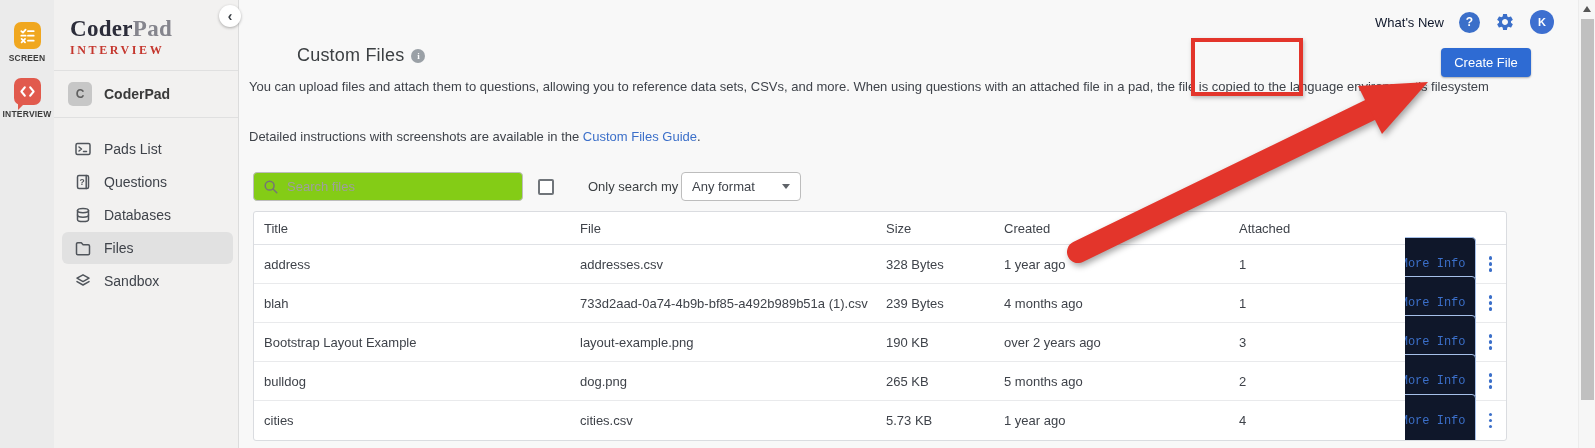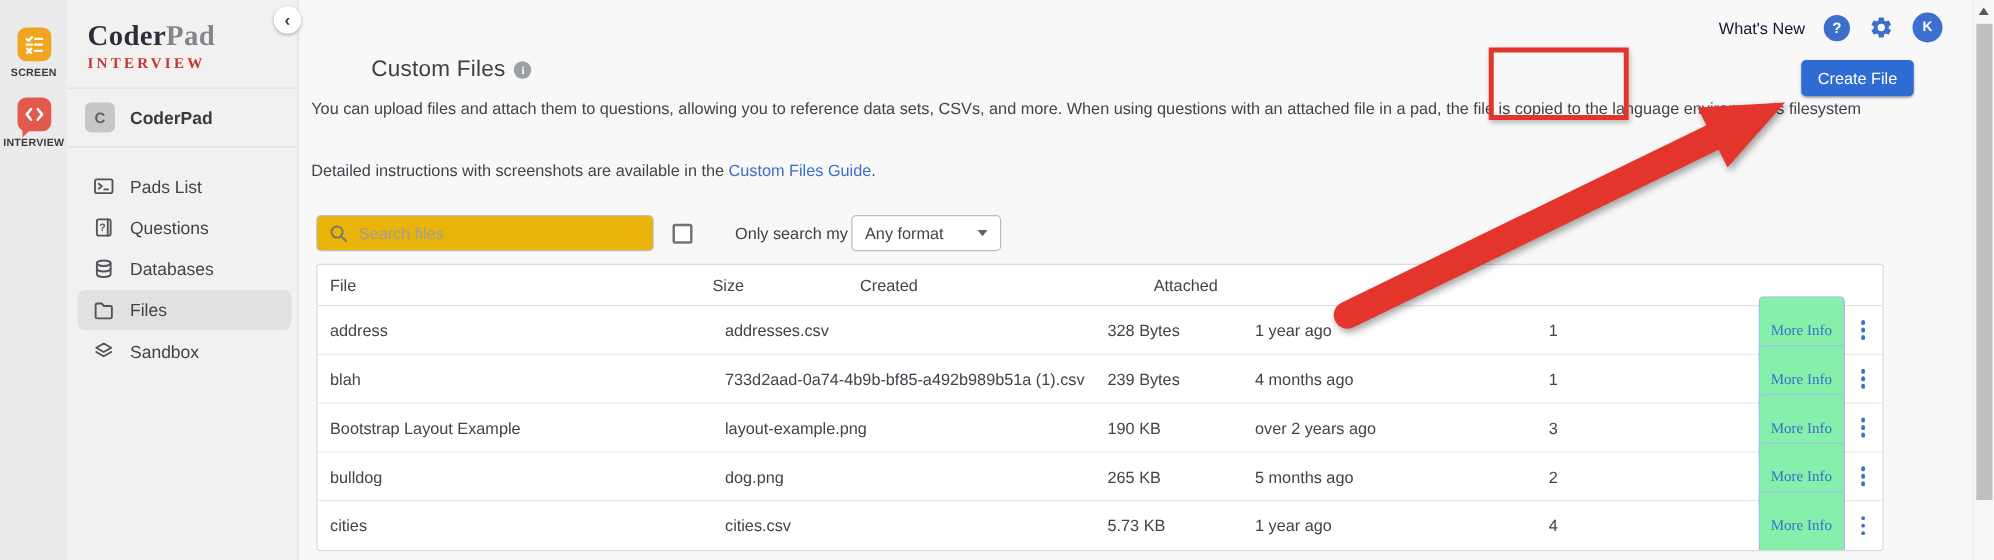--- a/index.html
+++ b/index.html
@@ -46,21 +46,21 @@
   .page-title { font-size:18px; font-weight:500; color:#3c4043; letter-spacing:.2px;margin-left:48px; }
   .info-icon { width:14px; height:14px; border-radius:50%; background:#9aa0a6; color:#fff; font-size:9px; font-weight:700; font-family:"Liberation Serif", serif; display:flex; align-items:center; justify-content:center; margin-left:7px; cursor:pointer; }
 
   .desc { position:absolute; left:10px; top:77px; width:1335px; font-size:13px; line-height:20px; color:#3f434a; }
   .guide { position:absolute; left:10px; top:129px; font-size:13px; color:#3f434a; }
   .link { color:#3b6fc9; cursor:pointer; }
 
   .create-btn { position:absolute; left:1202px; top:48px; width:90px; height:29px; background:#2e6bd3; color:#fff; font-size:13px; font-family:"Liberation Sans", sans-serif; border:none; border-radius:4px; box-shadow:0 1px 2px rgba(0,0,0,.3); cursor:pointer; z-index:20; }
 
   
-  .search-wrap { position:absolute; left:14px; top:172px; width:270px; height:29px; background:#eab308; border:1px solid #bdbdbd; border-radius:4px; display:flex; align-items:center; }
+  .search-wrap { position:absolute; left:14px; top:172px; width:270px; height:29px; background:#84cc16; border:1px solid #bdbdbd; border-radius:4px; display:flex; align-items:center; }
   .search-wrap svg { margin-left:9px; }
   .search-input { border:none; outline:none; background:transparent; flex:1; font-size:13px; color:#3f434a; padding:0 8px; font-family:"Liberation Sans", sans-serif; }
   .search-input::placeholder { color:#9e9e9e; }
   .checkbox-row { position:absolute; left:299px; top:172px; height:29px; display:flex; align-items:center; cursor:pointer;gap:24px; }
   .checkbox { width:16px; height:16px; border:2px solid #70757a; border-radius:2px; background:#fff; }
   .checkbox-label { margin-left:10px; font-size:13px; color:#3c4043; }
   .dropdown { position:absolute; left:442px; top:172px; width:120px; height:29px; background:#fff; border:1px solid #bdbdbd; border-radius:4px; display:flex; align-items:center; justify-content:space-between; padding:0 10px; cursor:pointer; }
   .dropdown-value { font-size:13px; color:#3f434a; }
   .caret { width:0; height:0; border-left:4.5px solid transparent; border-right:4.5px solid transparent; border-top:5px solid #5f6368; }
 
@@ -70,21 +70,21 @@
   .trow { display:flex; height:39px; align-items:center; border-bottom:1px solid #e9eaec; }
   .trow:last-child { border-bottom:none; }
   .table { height:230px; overflow:hidden; }
   .cell { padding-left:10px; font-size:13px; color:#3f434a; white-space:nowrap; overflow:hidden; }
   .c-title { width:316px; }
   .c-file { width:306px; }
   .c-size { width:118px; }
   .c-created { width:235px; }
   .c-attached { width:176px; }
   .c-actions { flex:1; display:flex; align-items:center; justify-content:flex-end; padding-right:12px; gap:11px; }
-  .more-info { background:#86efac; border:1px solid #a5bfe8; border-radius:4px; color:#3b6fc9; font-size:12px; padding:19px 9px; font-family:Liberation Serif, serif; cursor:pointer; }
+  .more-info { background:#0f172a; border:1px solid #a5bfe8; border-radius:4px; color:#3b6fc9; font-size:12px; padding:19px 9px; font-family:Liberation Mono, monospace; cursor:pointer; }
   .kebab { display:flex; flex-direction:column; gap:2.5px; cursor:pointer; padding:2px; }
   .kebab span { width:3.5px; height:3.5px; border-radius:50%; background:#3b6fc9; }
 
   
   .annot-box { position:absolute; left:1191px; top:38px; width:112px; height:58px; border:4px solid #e3352b; z-index:25; box-shadow:1px 2px 4px rgba(0,0,0,.25); }
   .annot-arrow { position:absolute; left:1040px; top:55px; width:400px; height:230px; z-index:24; pointer-events:none; }
 
   
   .scrollbar { position:absolute; right:0; top:0; width:17px; height:448px; background:#f6f6f6; border-left:1px solid #ececec; }
   .scroll-up { position:absolute; top:6px; left:4px; width:0; height:0; border-left:4.5px solid transparent; border-right:4.5px solid transparent; border-bottom:6px solid #565656; }
@@ -220,20 +220,21 @@
       <div class="checkbox"></div>
       <span class="checkbox-label">Only search my files</span>
     </div>
     <div class="dropdown">
       <span class="dropdown-value">Any format</span>
       <span class="caret"></span>
     </div>
 
     <div class="table">
       <div class="thead">
+        <div class="cell c-title">Title</div>
         <div class="cell c-file">File</div>
         <div class="cell c-size">Size</div>
         <div class="cell c-created">Created</div>
         <div class="cell c-attached">Attached</div>
         <div class="cell c-actions"></div>
       </div>
 
       <div class="trow">
         <div class="cell c-title">address</div>
         <div class="cell c-file">addresses.csv</div>

